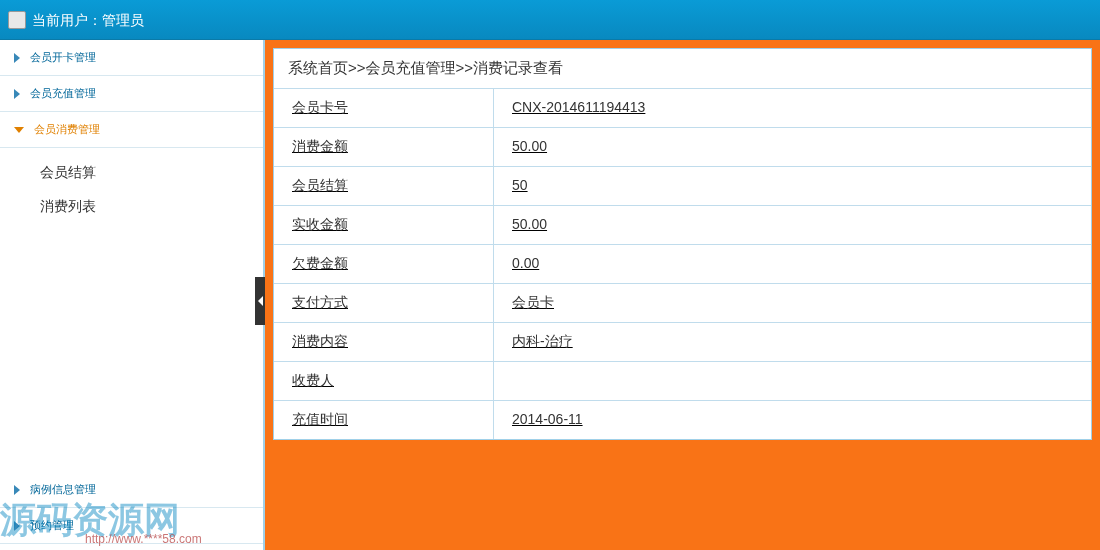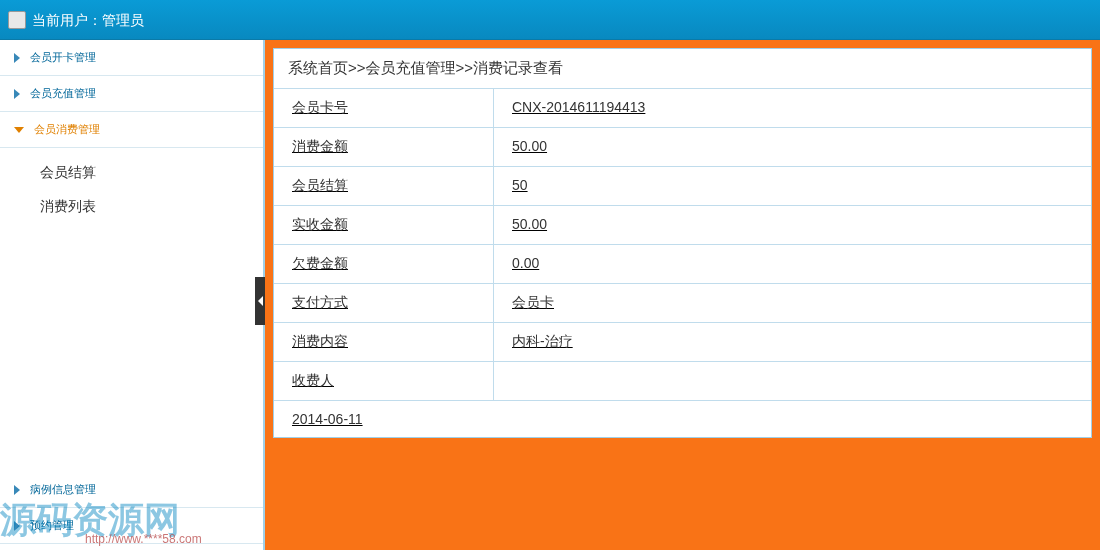--- a/index.html
+++ b/index.html
@@ -237,20 +237,21 @@
             <div class="kv-value">会员卡</div>
           </div>
         <div class="kv-row">
             <div class="kv-label">消费内容</div>
             <div class="kv-value">内科-治疗</div>
           </div>
         <div class="kv-row">
             <div class="kv-label">收费人</div>
           </div>
         <div class="kv-row">
+            <div class="kv-label">充值时间</div>
             <div class="kv-value">2014-06-11</div>
           </div>
       </div>
     </div>
   </div>
 </div>
 
 <div class="watermark">源码资源网</div>
 <div class="watermark-sub">http://www.****58.com</div>
 

